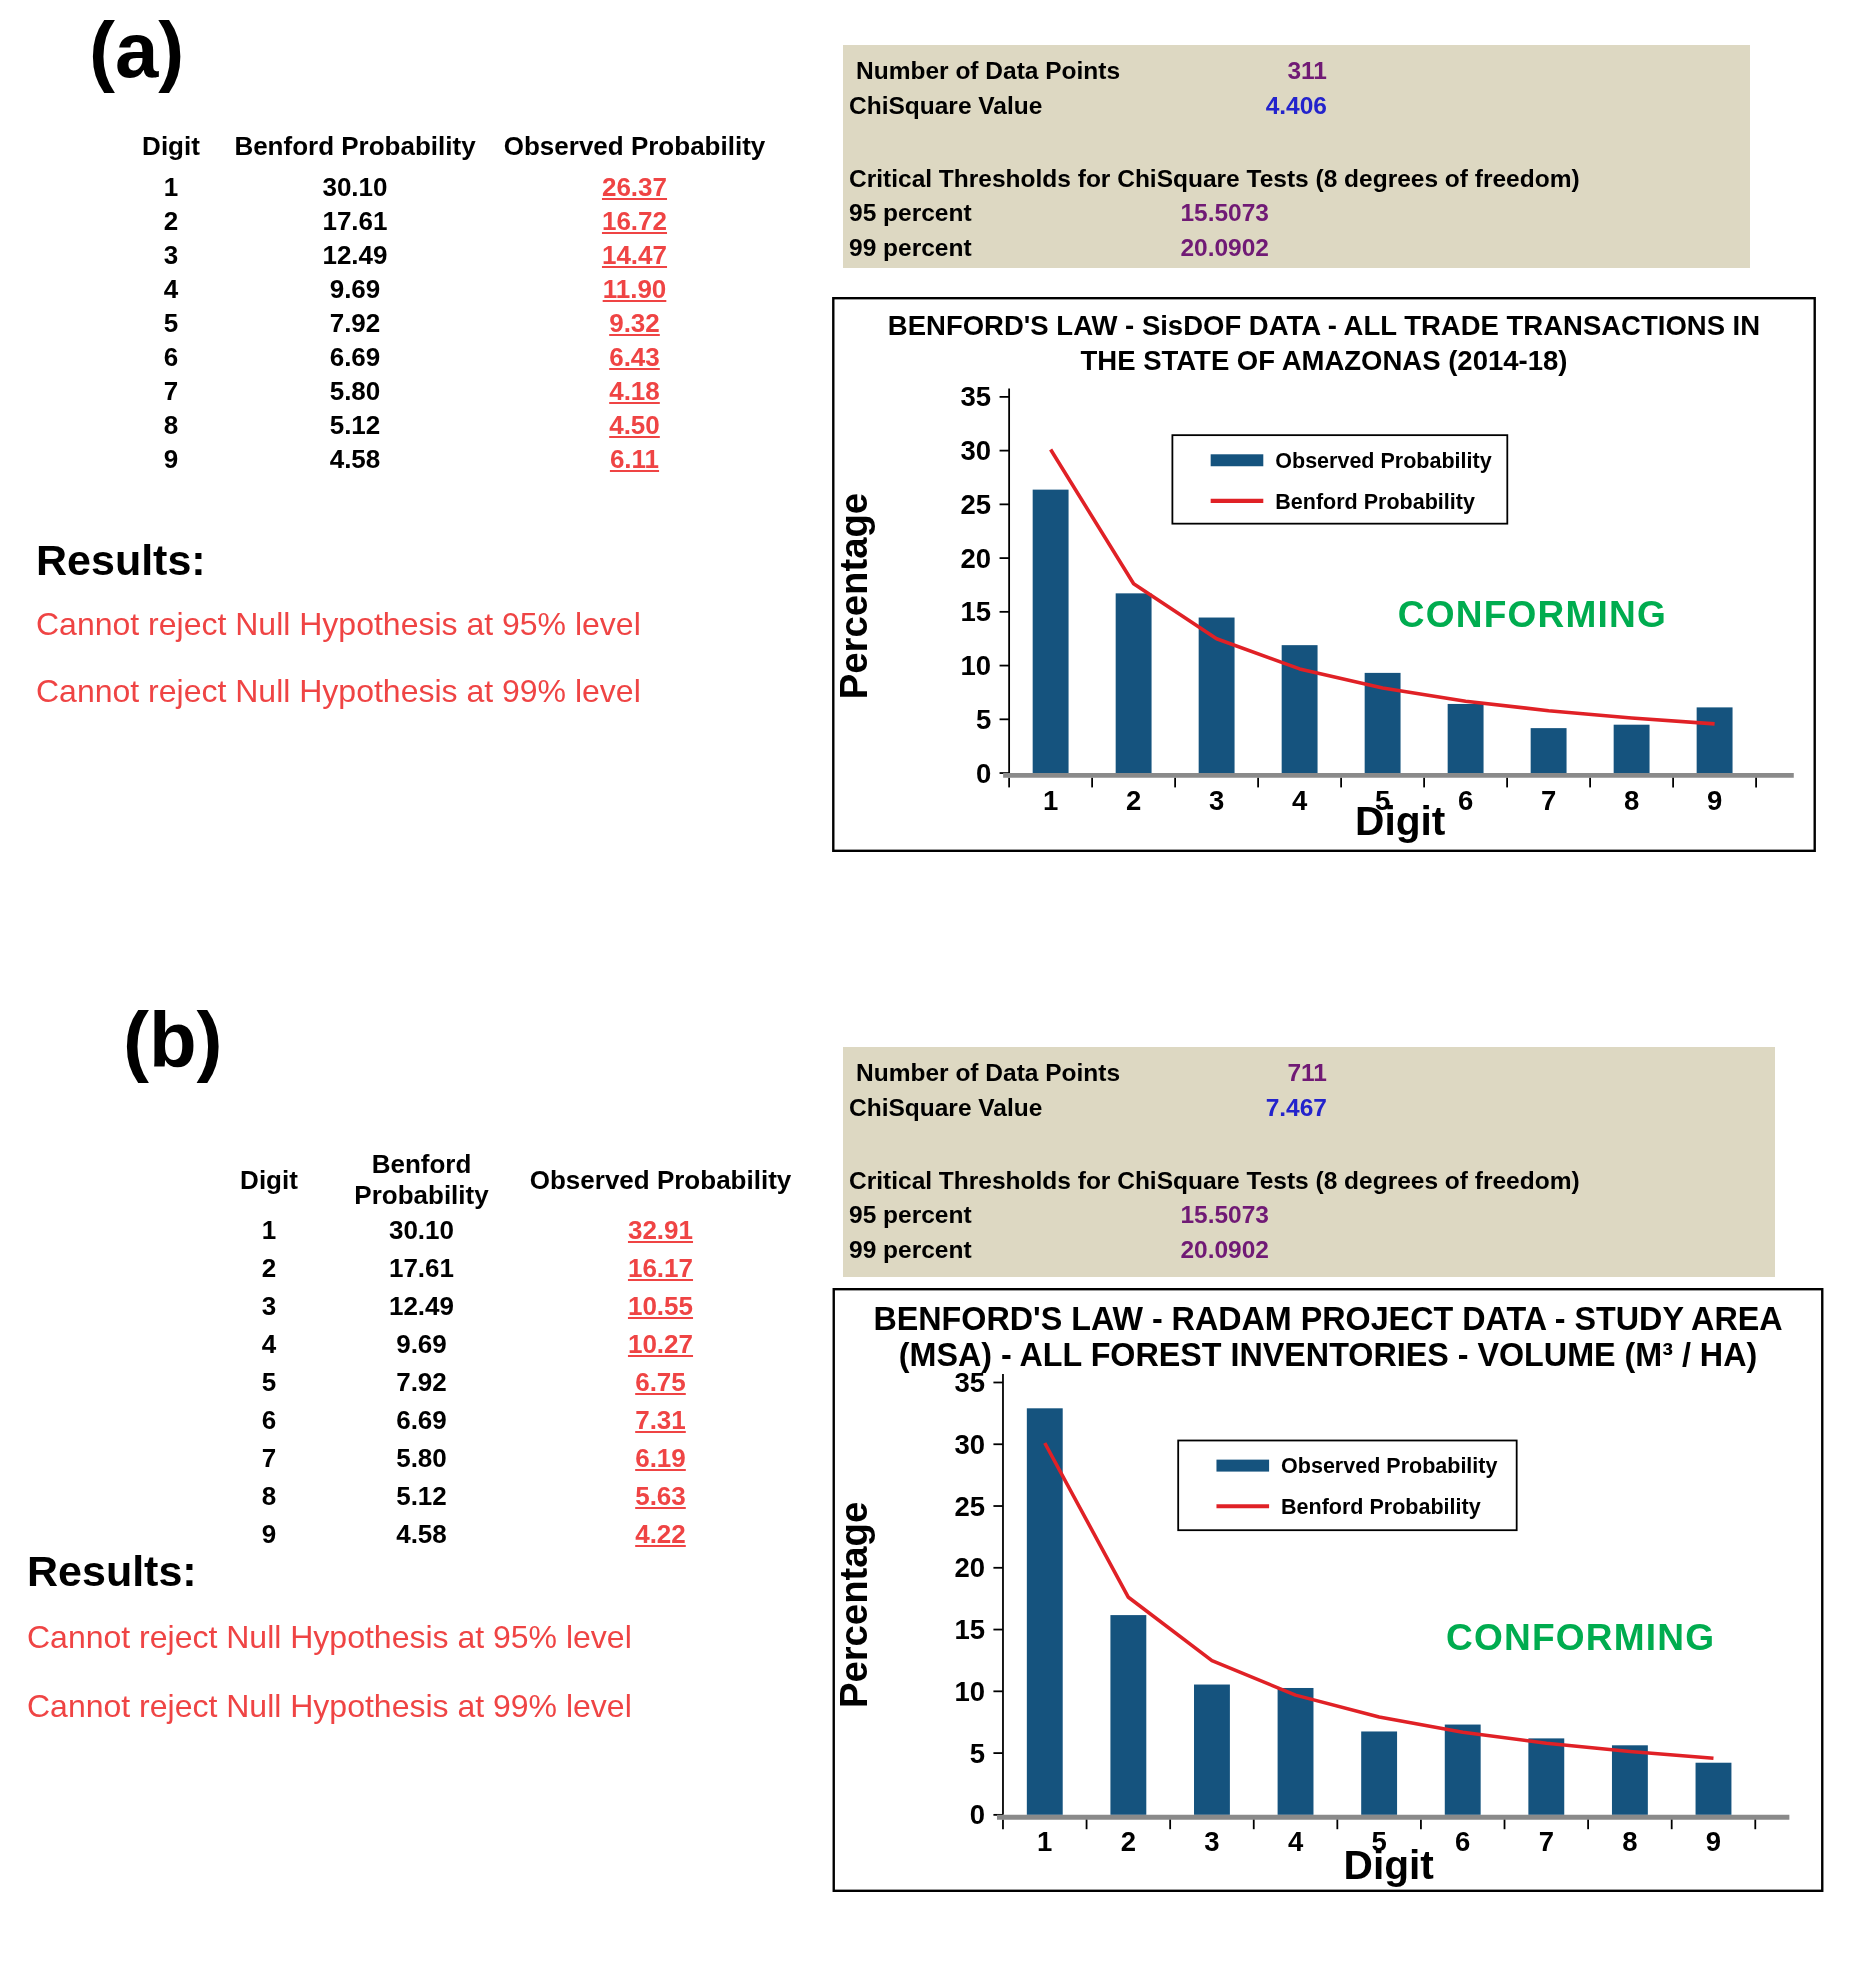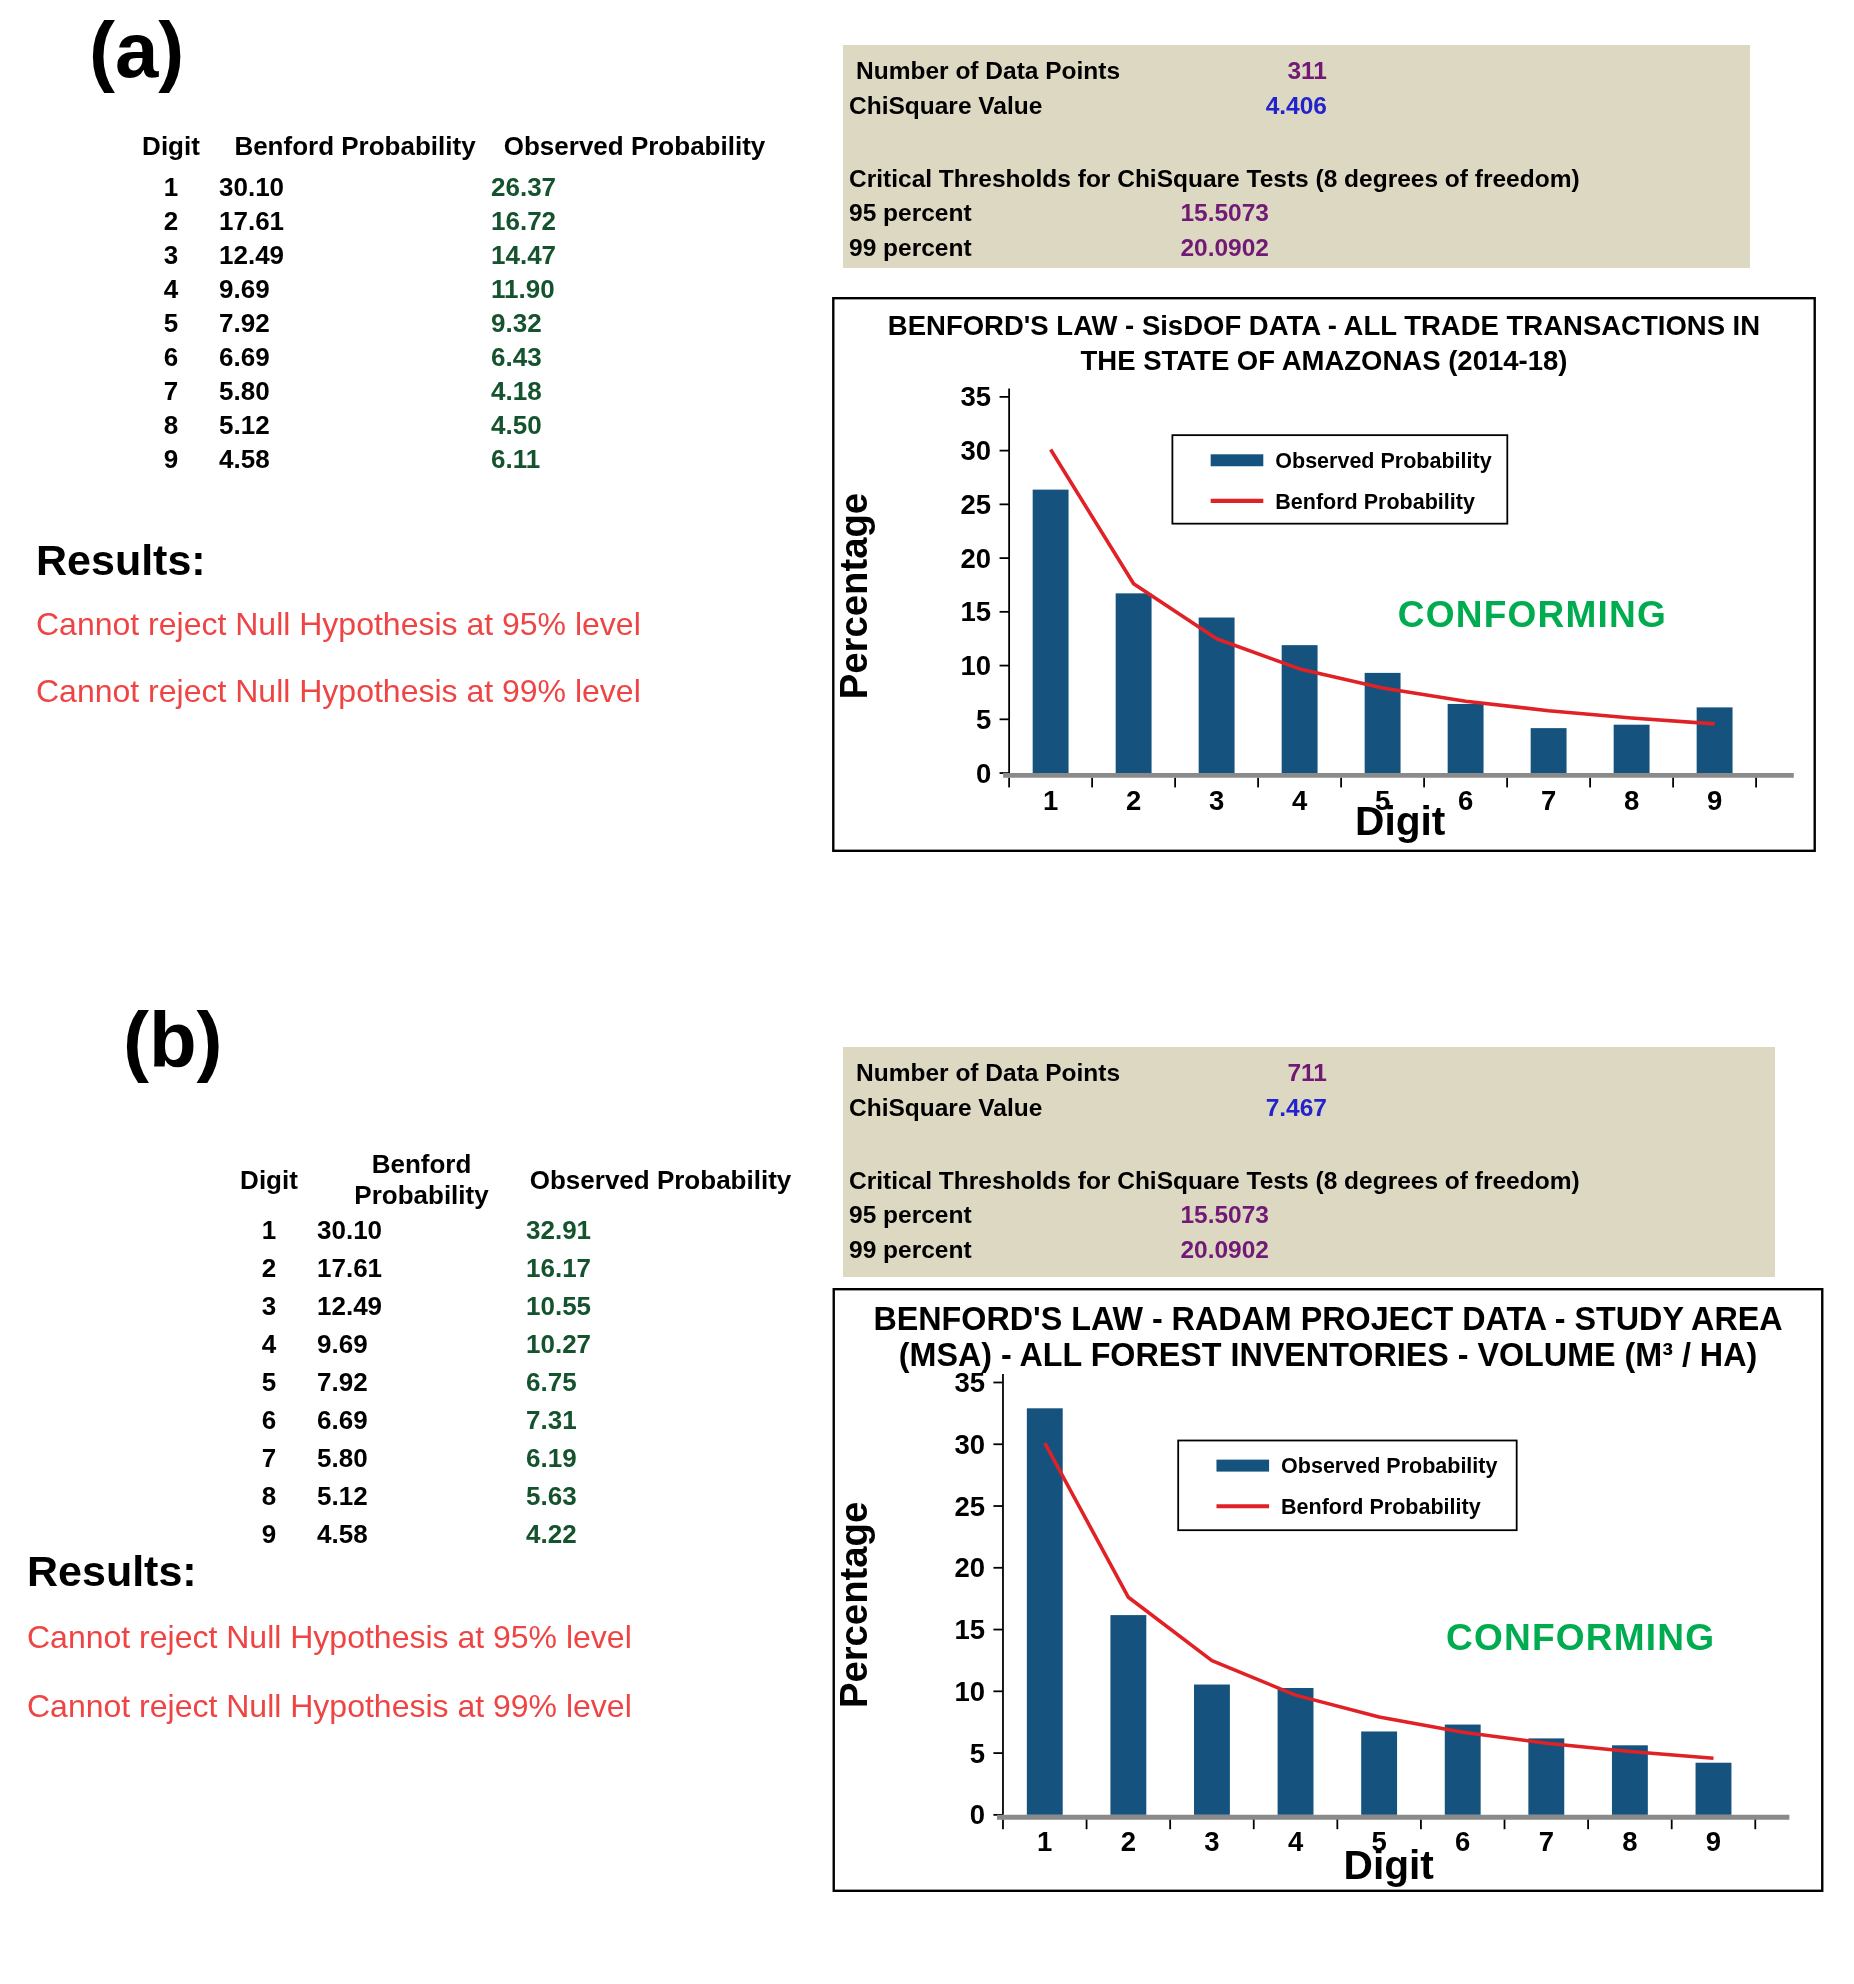--- a/index.html
+++ b/index.html
@@ -45,22 +45,22 @@
   #table-a td{height:34px;}
   #table-a col.c1{width:96px;}
   #table-a col.c2{width:272px;}
   #table-a col.c3{width:287px;}
   #table-b{left:221px;top:1149px;width:574px;}
   #table-b td{height:38px;}
   #table-b col.c1{width:96px;}
   #table-b col.c2{width:209px;}
   #table-b col.c3{width:269px;}
   td.digit{text-align:center;}
-  td.val{text-align:left;padding-right:1.2px;}
-  td.obs{color:#14532d;}
+  td.val{text-align:center;padding-right:1.2px;}
+  td.obs{color:#ef4444;text-decoration:underline;}
 
   
   .results-title{
     position:absolute;
     font-size:43px;
     font-weight:bold;
     color:#000;
   }
   .result-line{
     position:absolute;

